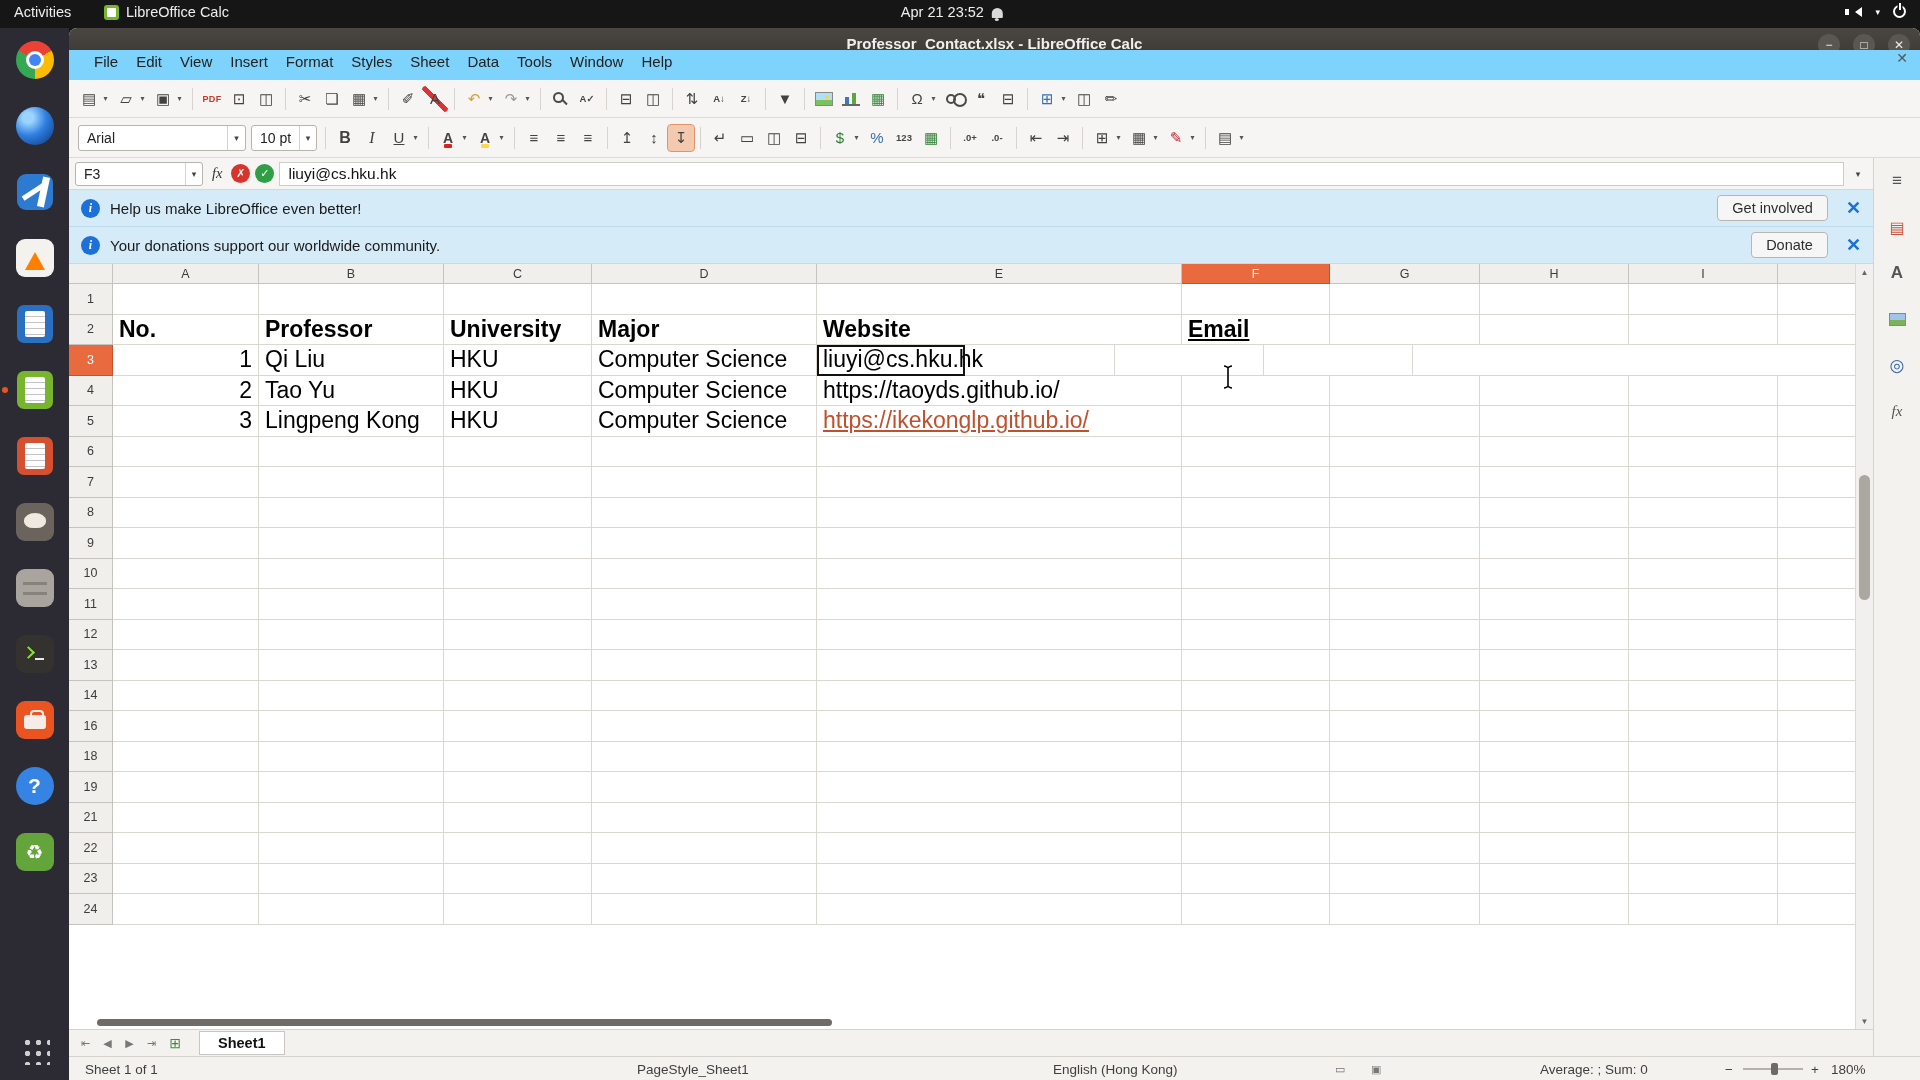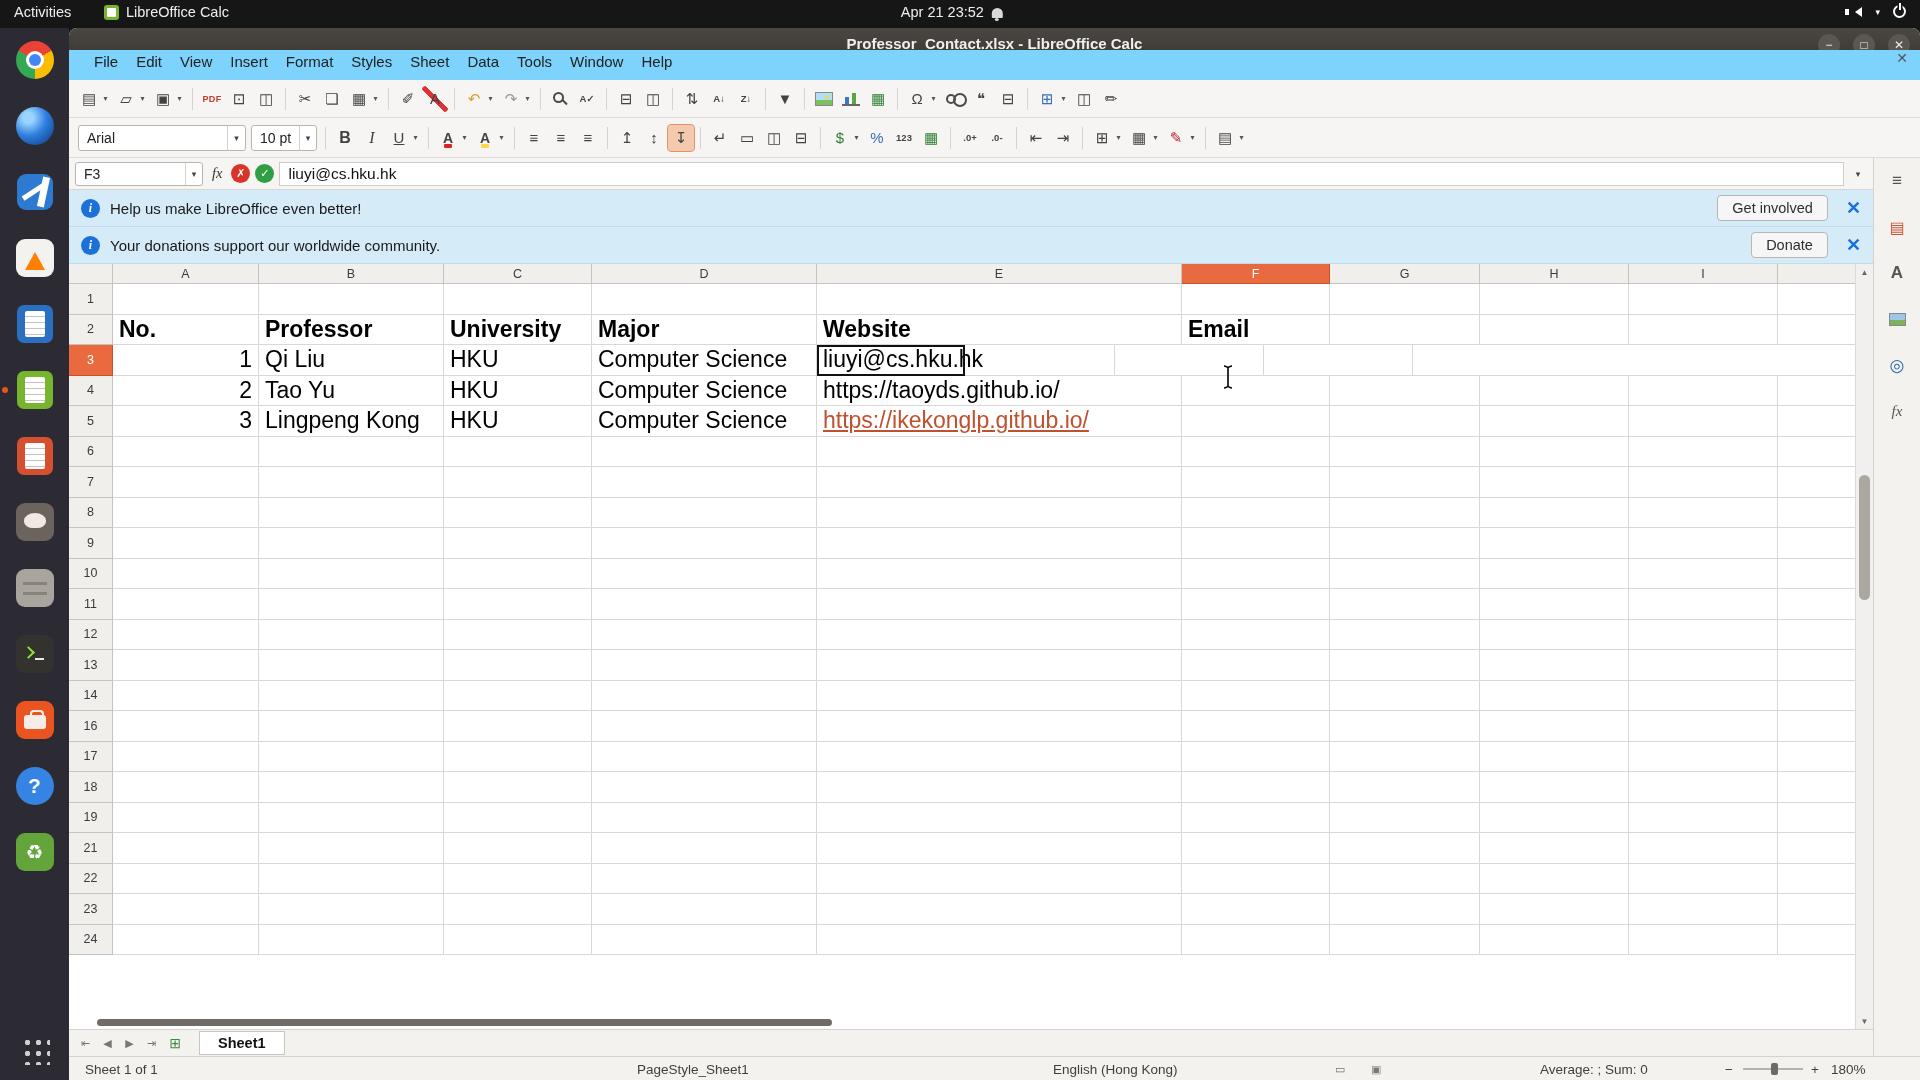--- a/index.html
+++ b/index.html
@@ -429,21 +429,21 @@
                 <div class="cell" style="width: 149px;"></div>
                 <div class="cell fill"></div>
               </div>
               <div class="grow">
                 <div class="rowh">2</div>
                 <div class="cell hdr" style="width: 146px;">No.</div>
                 <div class="cell hdr" style="width: 185px;">Professor</div>
                 <div class="cell hdr" style="width: 148px;">University</div>
                 <div class="cell hdr" style="width: 225px;">Major</div>
                 <div class="cell hdr" style="width: 365px;">Website</div>
-                <div class="cell hdr" style="width: 148px;">Email</div>
+                <div class="cell hdr" style="width: 148px; text-decoration: underline;">Email</div>
                 <div class="cell" style="width: 150px;"></div>
                 <div class="cell" style="width: 149px;"></div>
                 <div class="cell" style="width: 149px;"></div>
                 <div class="cell fill"></div>
               </div>
               <div class="grow">
                 <div class="rowh act">3</div>
                 <div class="cell num" style="width: 146px;">1</div>
                 <div class="cell" style="width: 185px;">Qi Liu</div>
                 <div class="cell" style="width: 148px;">HKU</div>
@@ -592,33 +592,20 @@
                 <div class="cell" style="width: 225px;"></div>
                 <div class="cell" style="width: 365px;"></div>
                 <div class="cell" style="width: 148px;"></div>
                 <div class="cell" style="width: 150px;"></div>
                 <div class="cell" style="width: 149px;"></div>
                 <div class="cell" style="width: 149px;"></div>
                 <div class="cell fill"></div>
               </div>
               <div class="grow">
                 <div class="rowh">16</div>
-                <div class="cell" style="width: 146px;"></div>
-                <div class="cell" style="width: 185px;"></div>
-                <div class="cell" style="width: 148px;"></div>
-                <div class="cell" style="width: 225px;"></div>
-                <div class="cell" style="width: 365px;"></div>
-                <div class="cell" style="width: 148px;"></div>
-                <div class="cell" style="width: 150px;"></div>
-                <div class="cell" style="width: 149px;"></div>
-                <div class="cell" style="width: 149px;"></div>
-                <div class="cell fill"></div>
-              </div>
-              <div class="grow">
-                <div class="rowh">17</div>
                 <div class="cell" style="width: 146px;"></div>
                 <div class="cell" style="width: 185px;"></div>
                 <div class="cell" style="width: 148px;"></div>
                 <div class="cell" style="width: 225px;"></div>
                 <div class="cell" style="width: 365px;"></div>
                 <div class="cell" style="width: 148px;"></div>
                 <div class="cell" style="width: 150px;"></div>
                 <div class="cell" style="width: 149px;"></div>
                 <div class="cell" style="width: 149px;"></div>
                 <div class="cell fill"></div>

